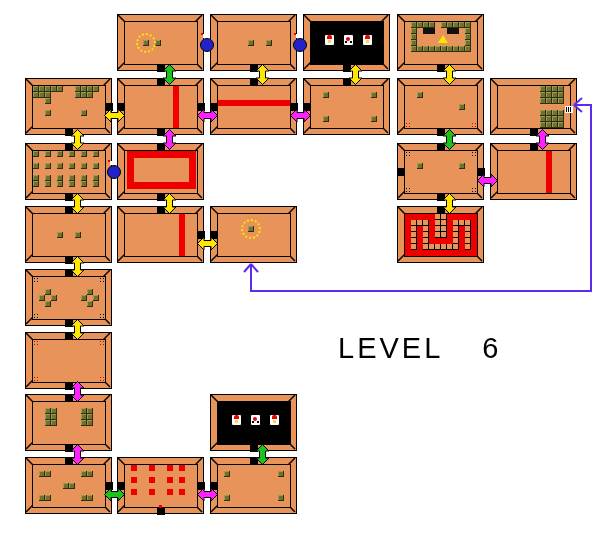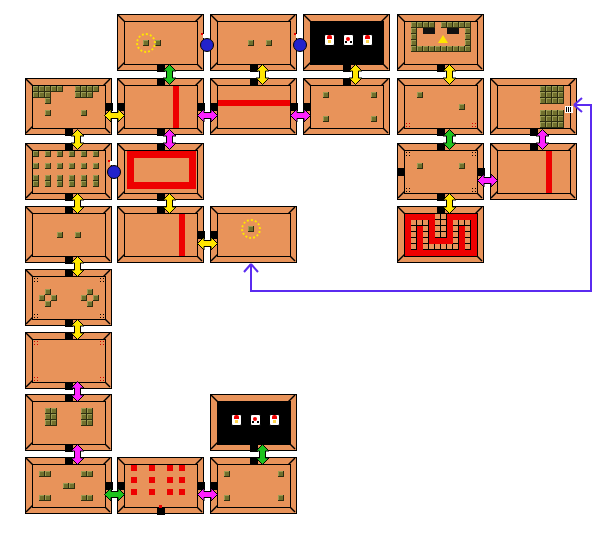--- a/index.html
+++ b/index.html
@@ -24,20 +24,21 @@
   .shopitem{position:absolute;width:9px;height:10px;background:#fff;border:1px solid #000;border-radius:2px;}
   .arrow{position:absolute;}
   .bomb{position:absolute;border-radius:50%;border:1px solid #000;box-sizing:border-box;}
   #level-title{position:absolute;color:#000;font-size:29px;letter-spacing:3px;word-spacing:9px;white-space:pre;}
   #secret-path{position:absolute;left:0;top:0;pointer-events:none;}
 </style>
 </head>
 <body>
 
 <div id="canvas">
+  <div id="level-title" style="left:338px;top:332px;">LEVEL  6</div>
   <div id="map">
       <div class="room" style="left: 117px; top: 14px; width: 87px; height: 57px; background: rgb(232, 147, 90);">
         <svg class="frame" width="87" height="57">
           <line x1="0" y1="0" x2="7" y2="7" stroke="#000" stroke-width="1.4"></line>
           <line x1="84" y1="0" x2="77" y2="7" stroke="#000" stroke-width="1.4"></line>
           <line x1="0" y1="54" x2="7" y2="47" stroke="#000" stroke-width="1.4"></line>
           <line x1="84" y1="54" x2="77" y2="47" stroke="#000" stroke-width="1.4"></line>
         </svg>
         <div class="interior gridbg" style="background: rgb(232, 147, 90);">
           <div class="cell tile" style="background: rgb(113, 112, 46); left: 18px; top: 18px;"></div>

